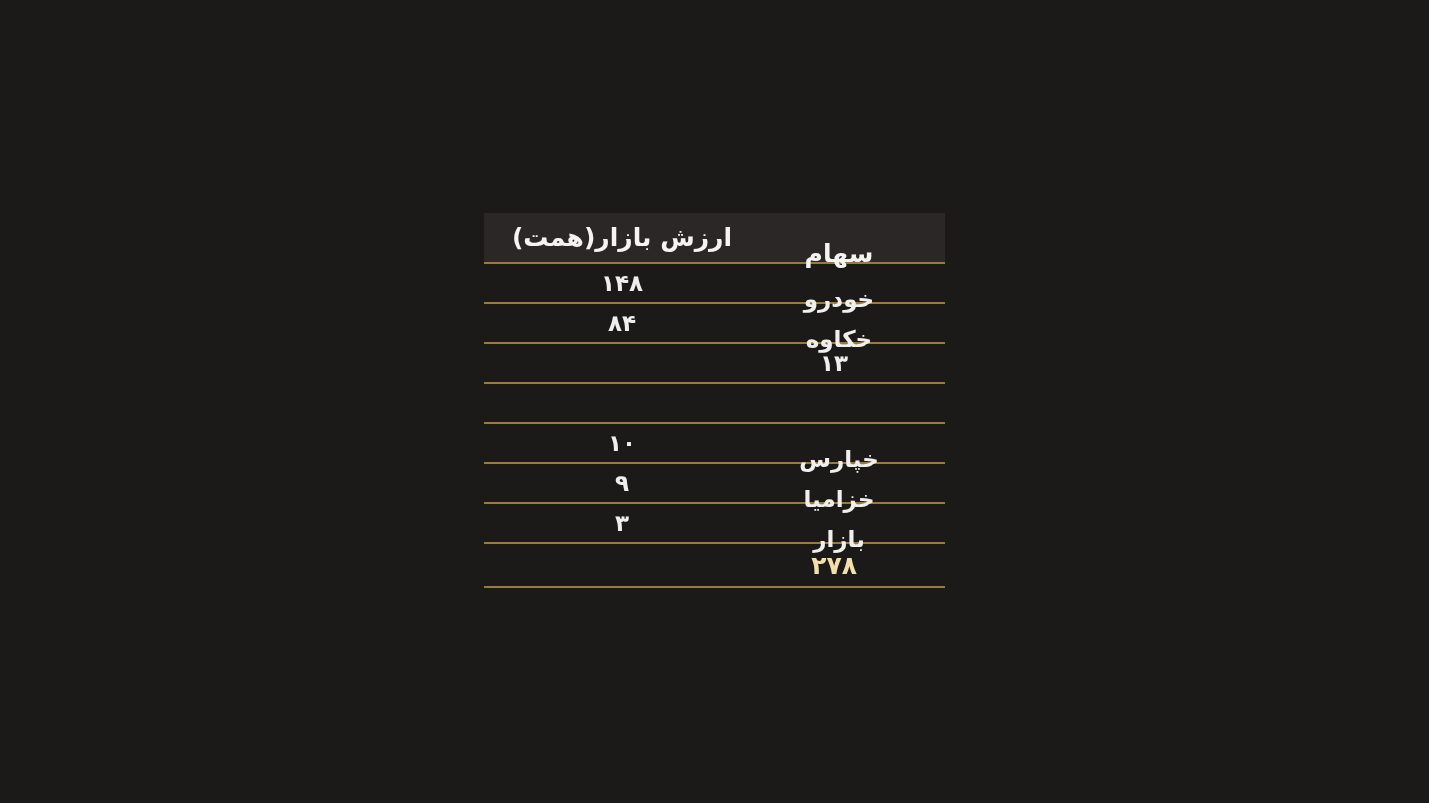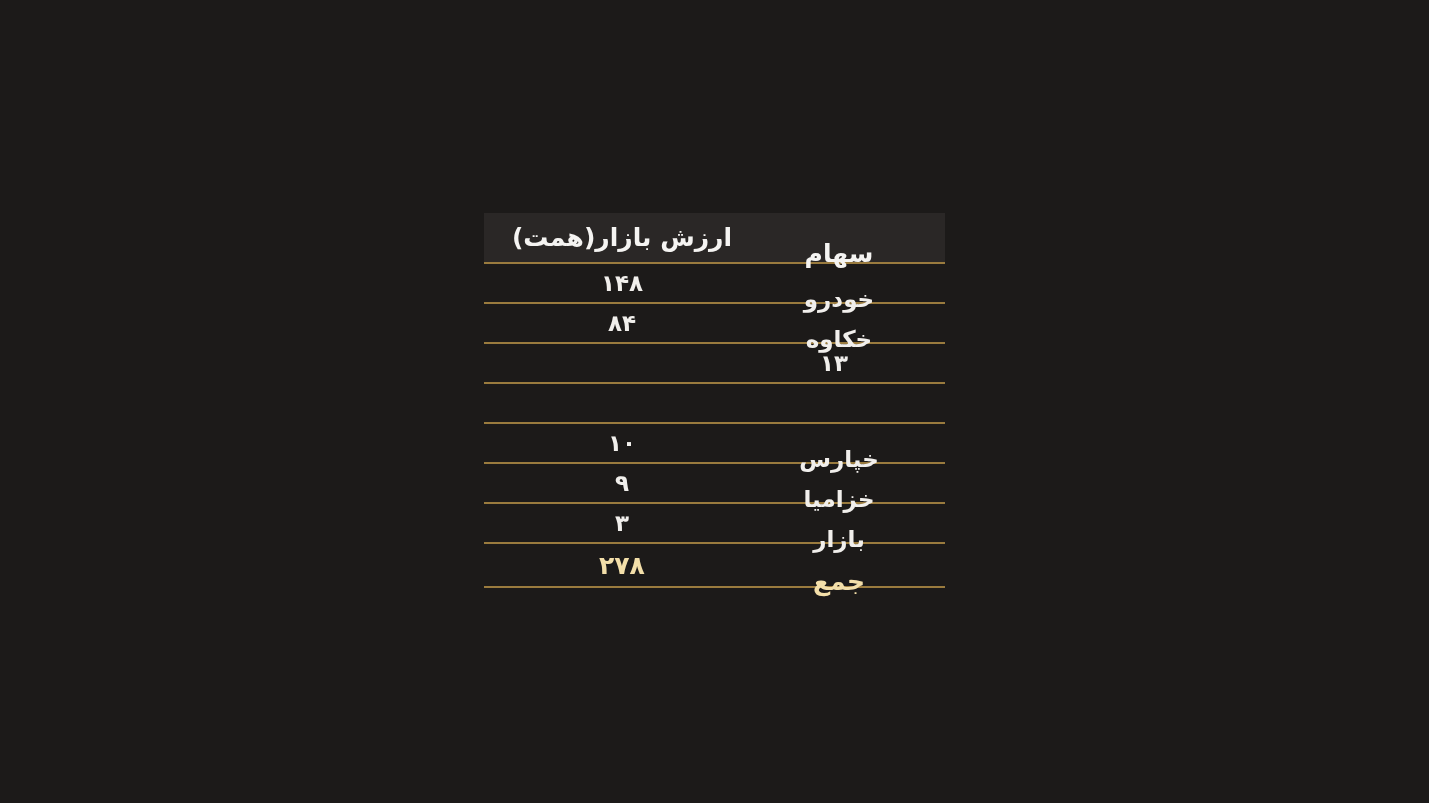--- a/index.html
+++ b/index.html
@@ -88,18 +88,17 @@
       <div class="cell stock">خزامیا</div>
       <div class="cell value">۹</div>
     </div>
 
     <div class="row data">
       <div class="cell stock">بازار</div>
       <div class="cell value">۳</div>
     </div>
 
     <div class="row total">
-      <div class="cell stock">جمع</div>
       <div class="cell value">۲۷۸</div>
     </div>
 
   </div>
 </div>
 
 </body></html>

